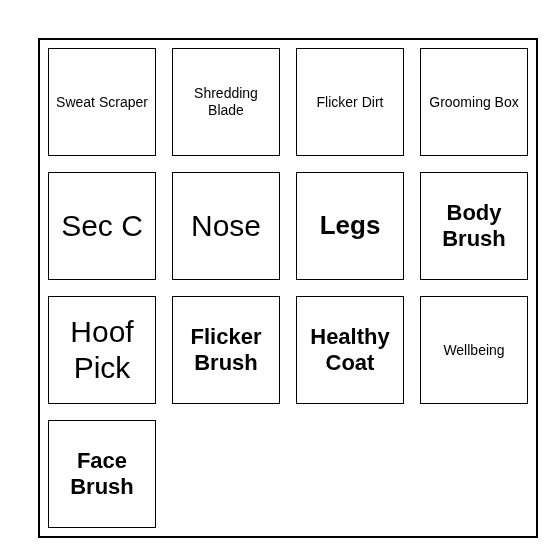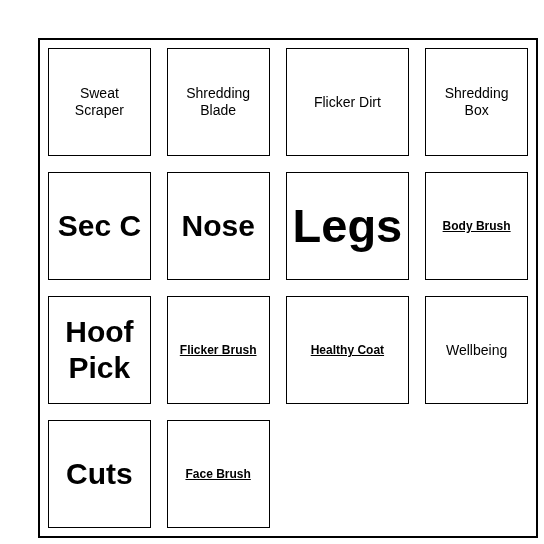--- a/index.html
+++ b/index.html
@@ -35,46 +35,44 @@
       text-align: center;
       padding: 6px;
       line-height: 1.2;
     }
 
     .cell.small-text {
       font-size: 14px;
     }
 
     .cell.medium-text {
-      font-size: 12px;
+      font-size: 22px;
       font-weight: bold;
-      text-decoration: underline;
     }
 
     .cell.large-text {
       font-size: 30px;
-      font-weight: bold;
+      font-weight: normal;
     }
 
     .cell.xlarge-text {
-      font-size: 47px;
+      font-size: 26px;
       font-weight: bold;
     }
   </style>
 </head>
 <body>
 
 <div class="bingo-card">
 <div class="cell small-text">Sweat Scraper</div>
     <div class="cell small-text">Shredding Blade</div>
     <div class="cell small-text">Flicker Dirt</div>
-    <div class="cell small-text">Shredding Box</div>
+    <div class="cell small-text">Grooming Box</div>
     <div class="cell large-text">Sec C</div>
     <div class="cell large-text">Nose</div>
     <div class="cell xlarge-text">Legs</div>
     <div class="cell medium-text">Body Brush</div>
     <div class="cell large-text">Hoof Pick</div>
     <div class="cell medium-text">Flicker Brush</div>
     <div class="cell medium-text">Healthy Coat</div>
     <div class="cell small-text">Wellbeing</div>
-    <div class="cell large-text">Cuts</div>
     <div class="cell medium-text">Face Brush</div>
   </div>
 
 </body></html>

